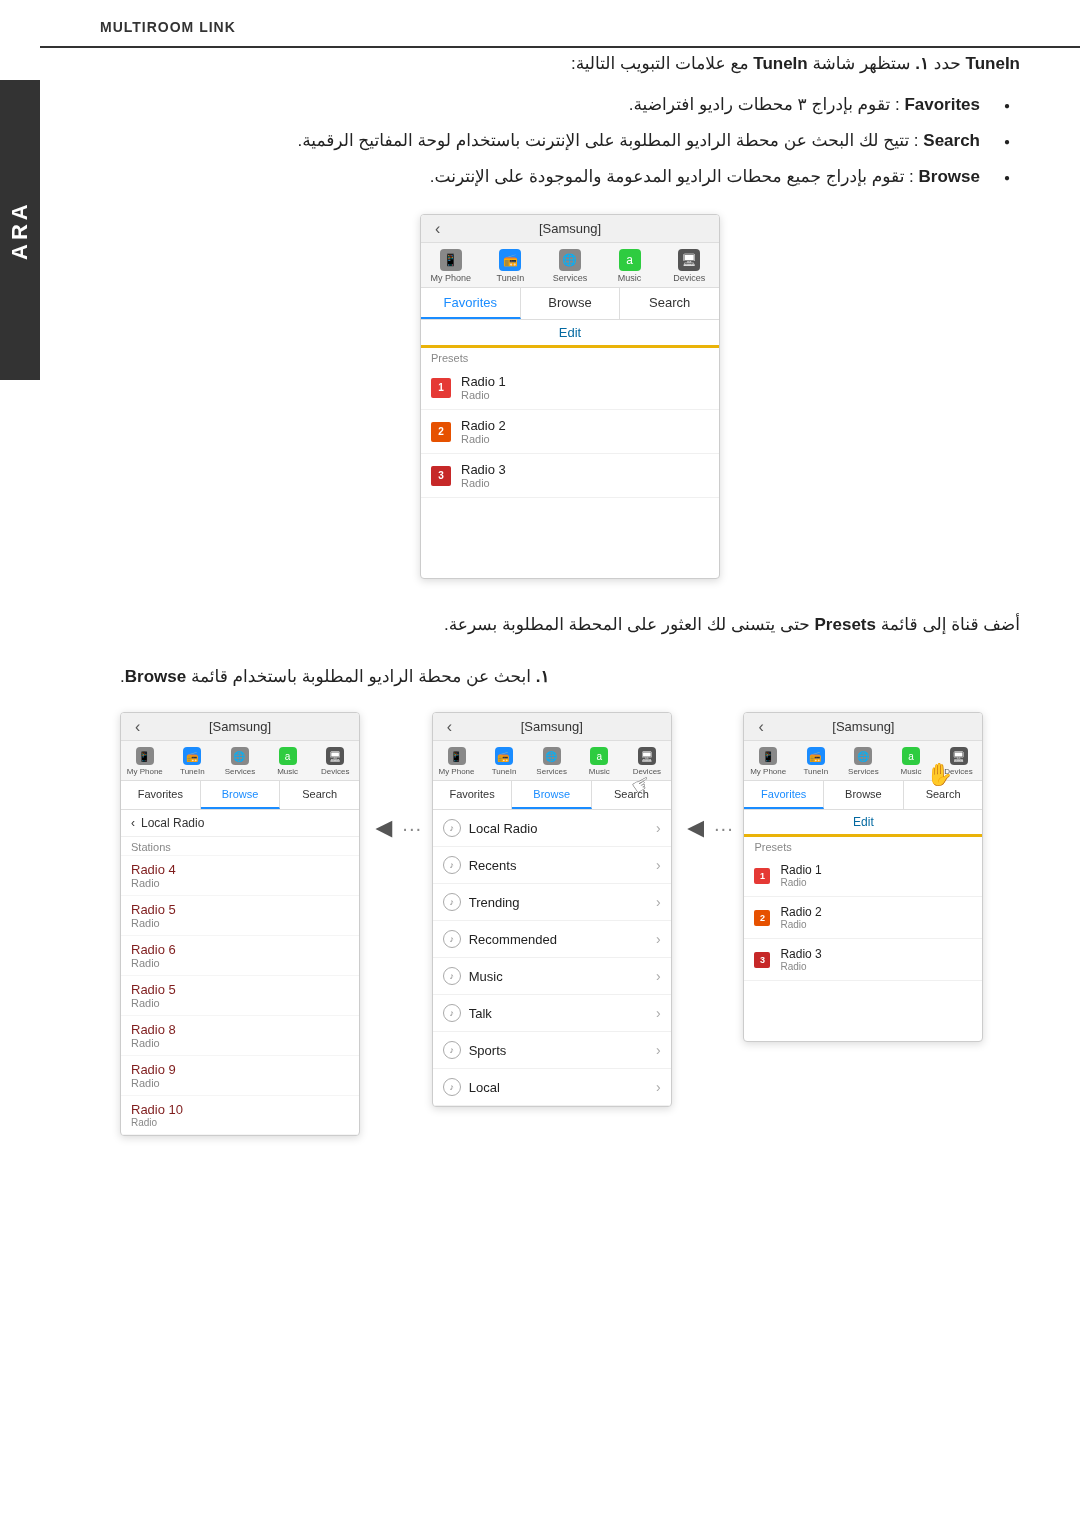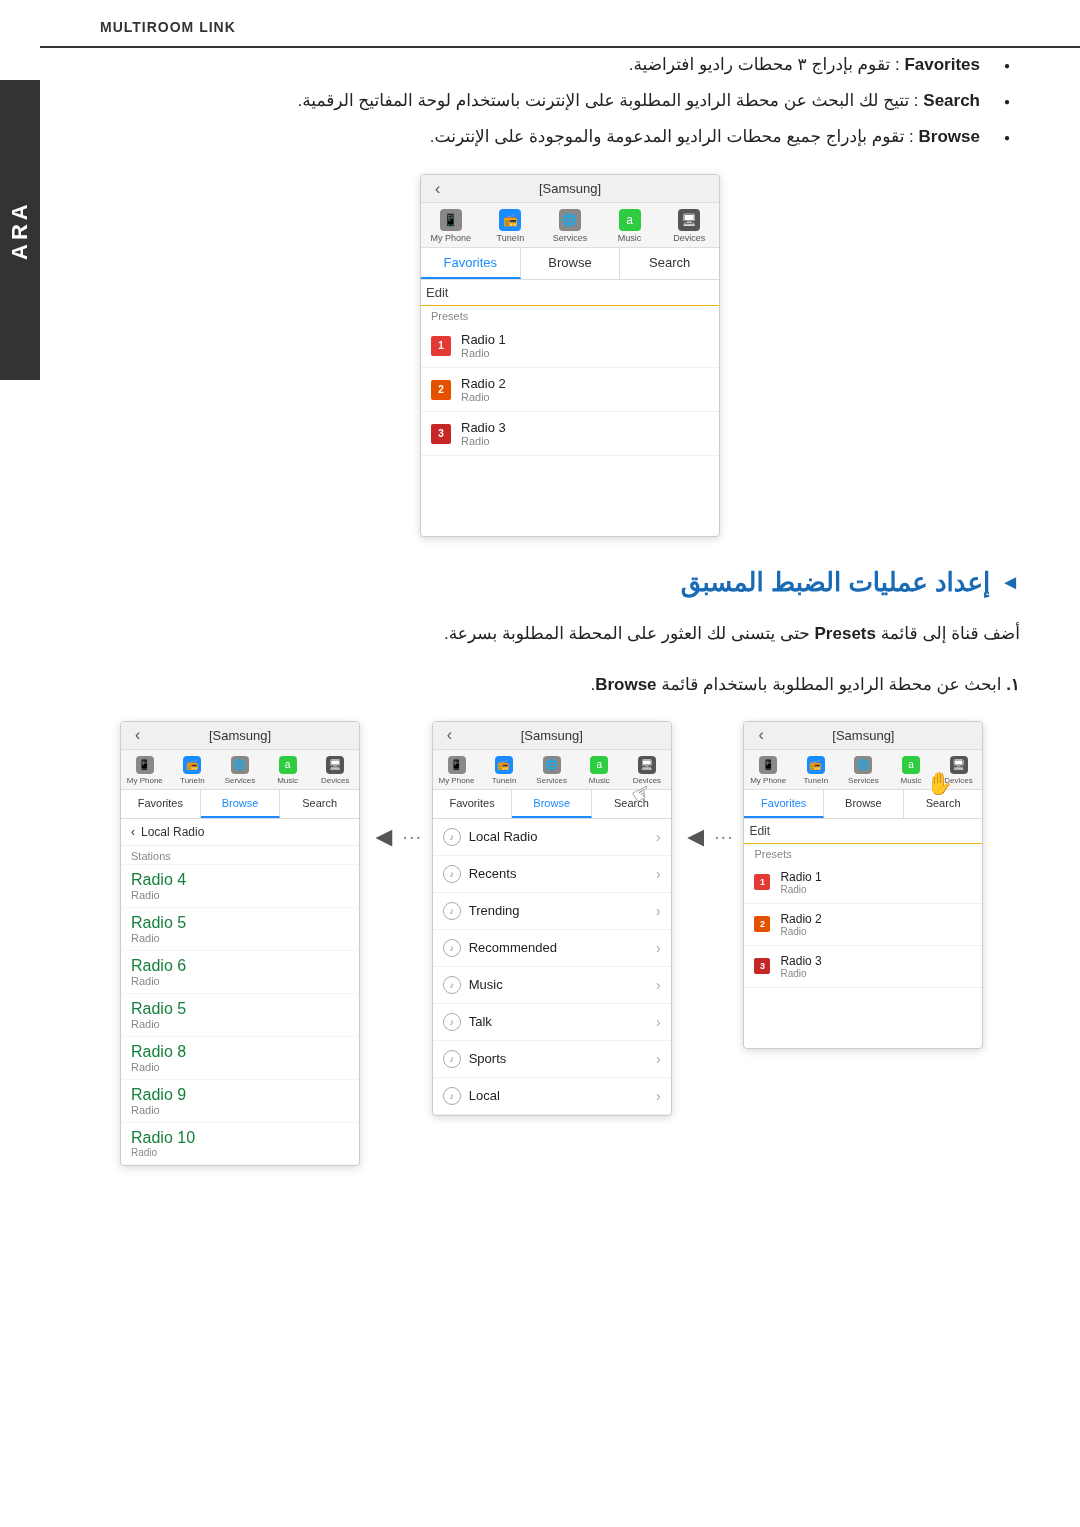--- a/index.html
+++ b/index.html
@@ -175,25 +175,25 @@
       border-right: 1px solid #ddd;
       cursor: pointer;
     }
     .samsung-nav-item:last-child { border-right: none; }
     .samsung-nav-item.active {
       border-bottom: 2px solid #1a8cff;
       color: #1a8cff;
     }
 
     .samsung-edit-row {
-      text-align: left;
+      text-align: center;
       padding: 5px;
-      border-bottom: 1px solid #eab308;
+      border-bottom: 3px solid #eab308;
       font-size: 13px;
-      color: #404040;
+      color: #0369a1;
     }
 
     .samsung-presets-label {
       font-size: 11px;
       color: #888;
       padding: 4px 10px 2px 10px;
     }
 
     .samsung-list-item {
       display: flex;
@@ -301,22 +301,22 @@
       border-bottom: 1px solid #f5f5f5;
     }
 
     .samsung-station-item {
       display: flex;
       flex-direction: column;
       padding: 6px 10px;
       border-bottom: 1px solid #f5f5f5;
     }
     .samsung-station-item .s-name {
-      font-size: 16px;
-      color: #15803d;
+      font-size: 13px;
+      color: #7f1d1d;
     }
     .samsung-station-item .s-sub {
       font-size: 11px;
       color: #888;
     }
 
     
     .page-number {
       text-align: center;
       font-size: 15px;
@@ -345,21 +345,21 @@
     .hand-icon {
       position: absolute;
       right: 30px;
       top: 50px;
       font-size: 22px;
       color: #555;
     }
 
     .step-text {
       direction: rtl;
-      text-align: right;
+      text-align: left;
       font-size: 17px;
       color: #222;
       margin: 20px 0 10px 0;
       line-height: 1.8;
     }
     .step-text .step-num {
       font-weight: bold;
     }
   </style>
 </head>
@@ -367,20 +367,23 @@
 
 <div class="sidebar-ara">ARA</div>
 
 <div class="top-header">
   <span>MULTIROOM LINK</span>
 </div>
 
 <div class="main-content">
 
 
+  <div class="arabic-text">
+    <span class="bold-term">TuneIn</span> حدد <span class="bold-term">١.</span> ستظهر شاشة <span class="bold-term">TuneIn</span> مع علامات التبويب التالية:
+  </div>
 
   <div class="bullet-item">
     <span class="bold-term">Favorites</span> : تقوم بإدراج ٣ محطات راديو افتراضية.
   </div>
   <div class="bullet-item">
     <span class="bold-term">Search</span> : تتيح لك البحث عن محطة الراديو المطلوبة على الإنترنت باستخدام لوحة المفاتيح الرقمية.
   </div>
   <div class="bullet-item">
     <span class="bold-term">Browse</span> : تقوم بإدراج جميع محطات الراديو المدعومة والموجودة على الإنترنت.
   </div>
@@ -448,23 +451,20 @@
           <div class="item-text">Radio 3</div>
           <div class="item-sub">Radio</div>
         </div>
       </div>
 
       <div style="height: 80px;"></div>
     </div>
   </div>
 
 
-  <div class="section-title">
-    <span>إعداد عمليات الضبط المسبق</span>
-  </div>
 
   <div class="arabic-text">
     أضف قناة إلى قائمة <span class="bold-term">Presets</span> حتى يتسنى لك العثور على المحطة المطلوبة بسرعة.
   </div>
 
   <div class="step-text">
     <span class="step-num">١.</span> ابحث عن محطة الراديو المطلوبة باستخدام قائمة <span class="bold-term">Browse</span>.
   </div>
 
   <div class="ui-three-row">

